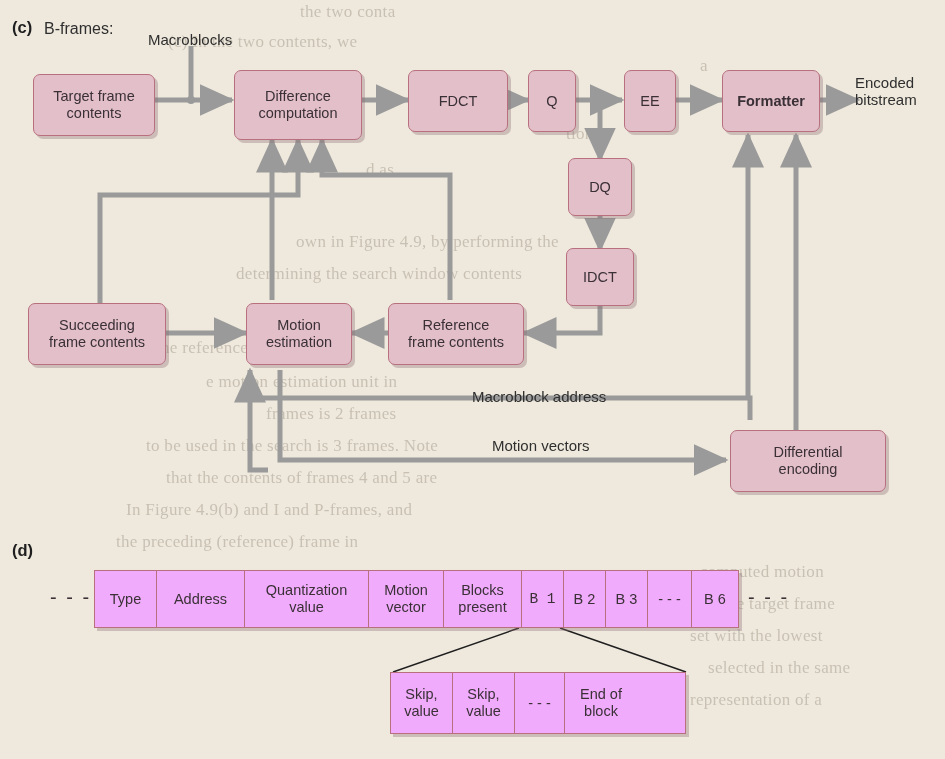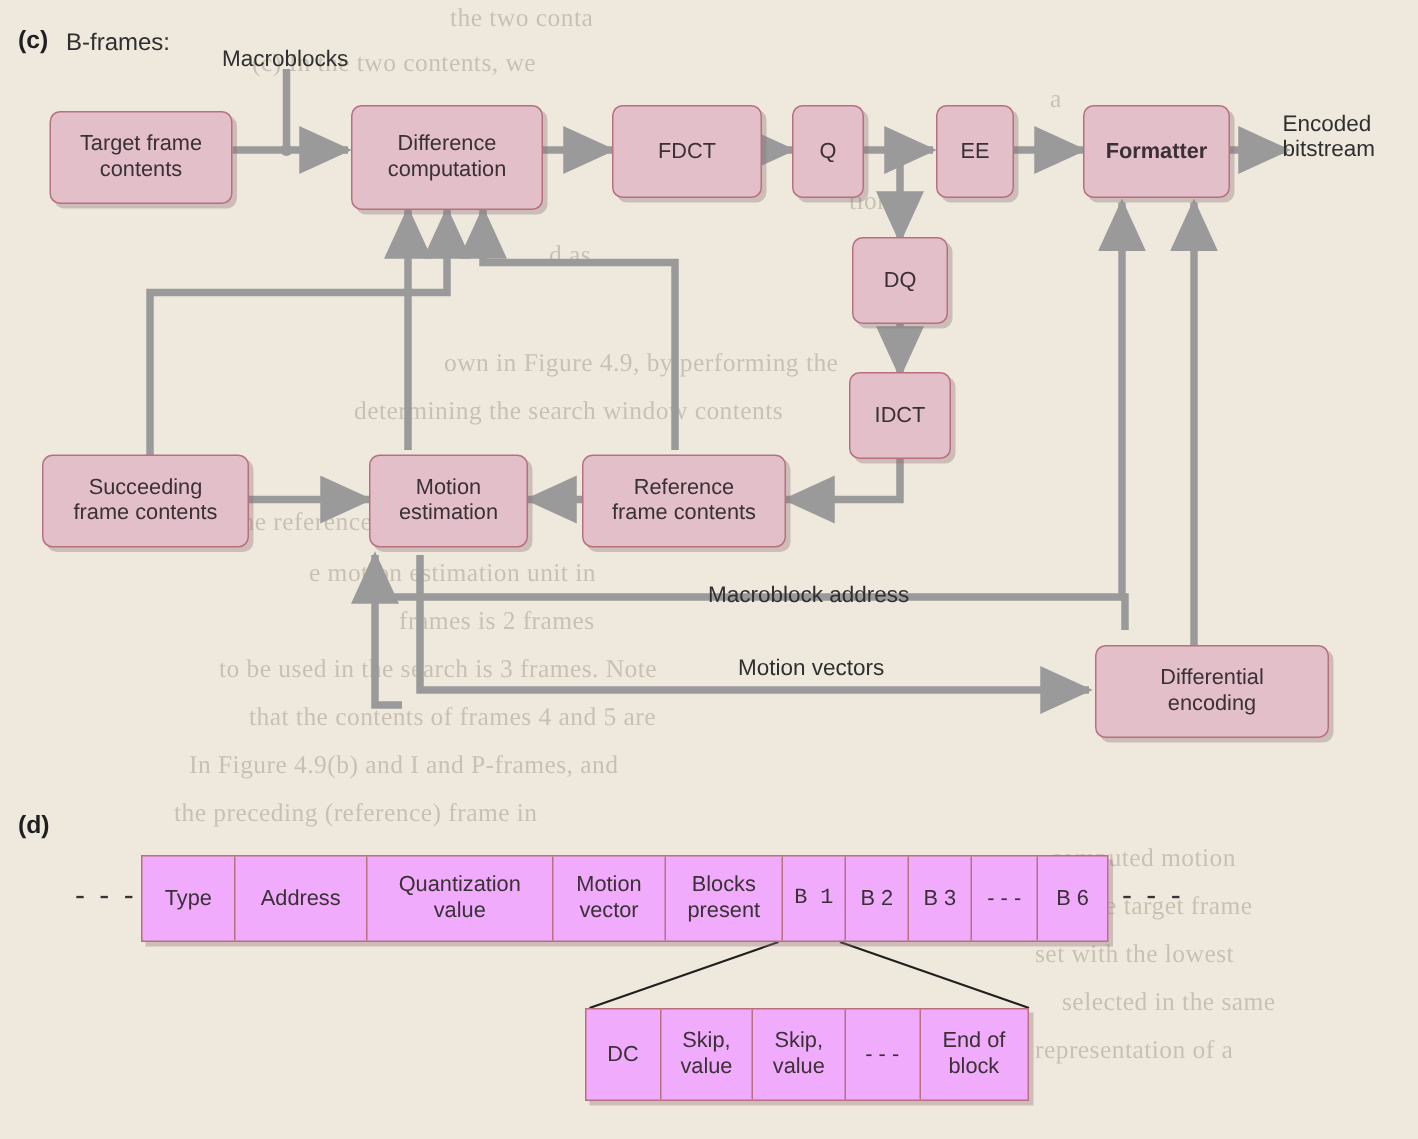--- a/index.html
+++ b/index.html
@@ -206,21 +206,20 @@
   <div class="cell" style="width:78px; white-space:pre-line;">Blocks
 present</div>
   <div class="cell" style="width:42px;font-family:Liberation Mono, monospace;">B 1</div>
   <div class="cell" style="width:42px;">B 2</div>
   <div class="cell" style="width:42px;">B 3</div>
   <div class="cell" style="width:44px;">- - -</div>
   <div class="cell" style="width:46px;">B 6</div>
 </div>
 
 <div class="strip" style="left:390px; top:672px; width:296px; height:62px;">
-  <div class="cell" style="width:50px;">DC</div>
   <div class="cell" style="width:62px; white-space:pre-line;">Skip,
 value</div>
   <div class="cell" style="width:62px; white-space:pre-line;">Skip,
 value</div>
   <div class="cell" style="width:50px;">- - -</div>
   <div class="cell" style="width:72px; white-space:pre-line;">End of
 block</div>
 </div>
 
 </body></html>

